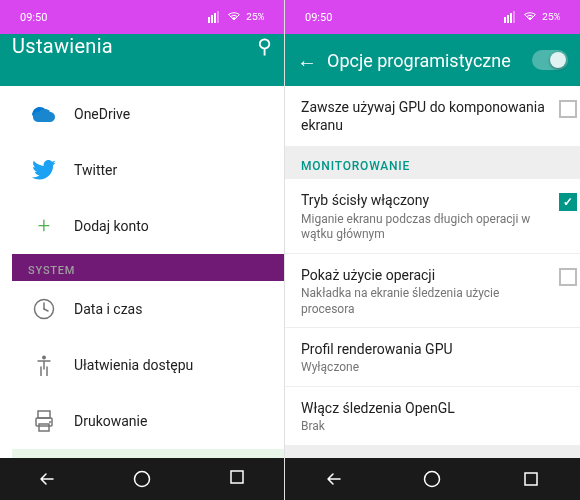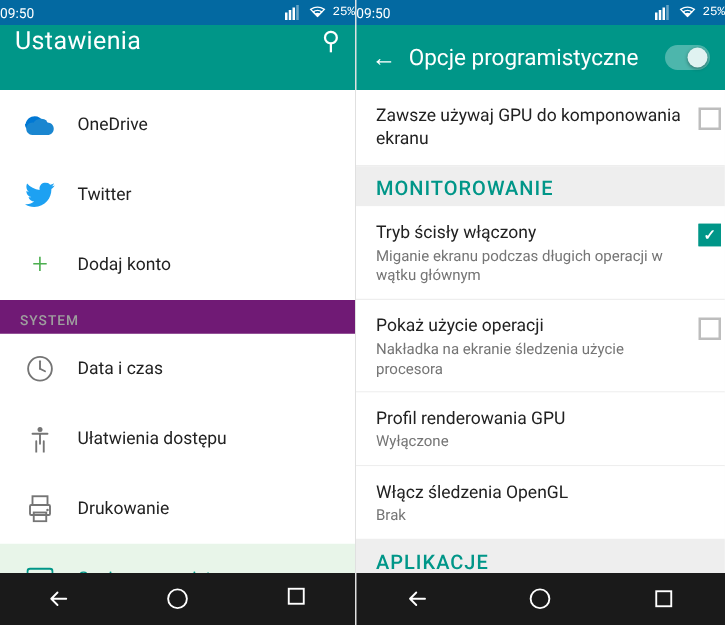--- a/index.html
+++ b/index.html
@@ -16,28 +16,28 @@
     .left-panel {
       width: 284px;
       height: 500px;
       background: #fff;
       display: flex;
       flex-direction: column;
       overflow: hidden;
     }
 
     .status-bar {
-      background: #0369a1;
+      background: #d946ef;
       color: #fff;
       font-size: 11px;
-      padding: 3px 0;
+      padding: 3px 20px;
       display: flex;
       justify-content: space-between;
       align-items: center;
-      height: 20px;
+      height: 34px;
     }
 
     .status-icons {
       display: flex;
       align-items: center;
       gap: 5px;
       font-family: Liberation Mono, monospace;
     }
 
     .top-bar {
@@ -57,20 +57,21 @@
 
     .top-bar-icon {
       font-size: 20px;
       color: #fff;
     }
 
     .menu-list {
       flex: 1;
       overflow-y: auto;
       background: #fff;
+      padding-left: 12px;
     }
 
     .menu-item {
       display: flex;
       align-items: center;
       padding: 12px 16px;
       cursor: pointer;
       min-height: 52px;
     }
 
@@ -212,21 +213,21 @@
       color: #757575;
       line-height: 1.3;
     }
 
     .section-divider {
       background: #eeeeee;
       padding: 8px 16px 5px 16px;
     }
 
     .section-divider-text {
-      font-size: 16px;
+      font-size: 12px;
       color: #009688;
       font-weight: 500;
       letter-spacing: 0.8px;
       text-transform: uppercase;
       text-align: right;
     }
 
     .checkbox {
       width: 18px;
       height: 18px;

